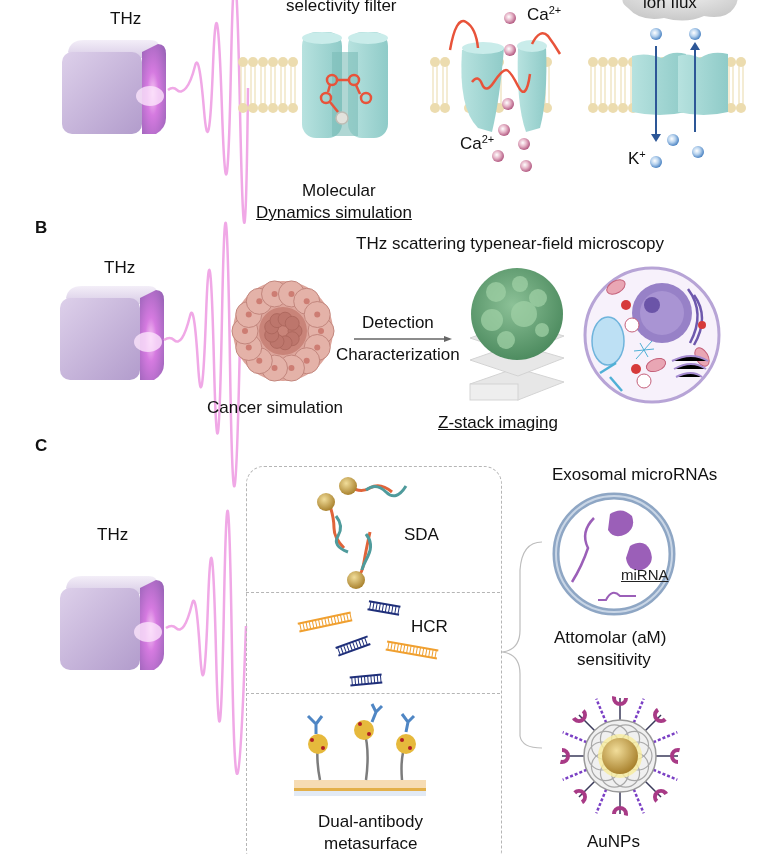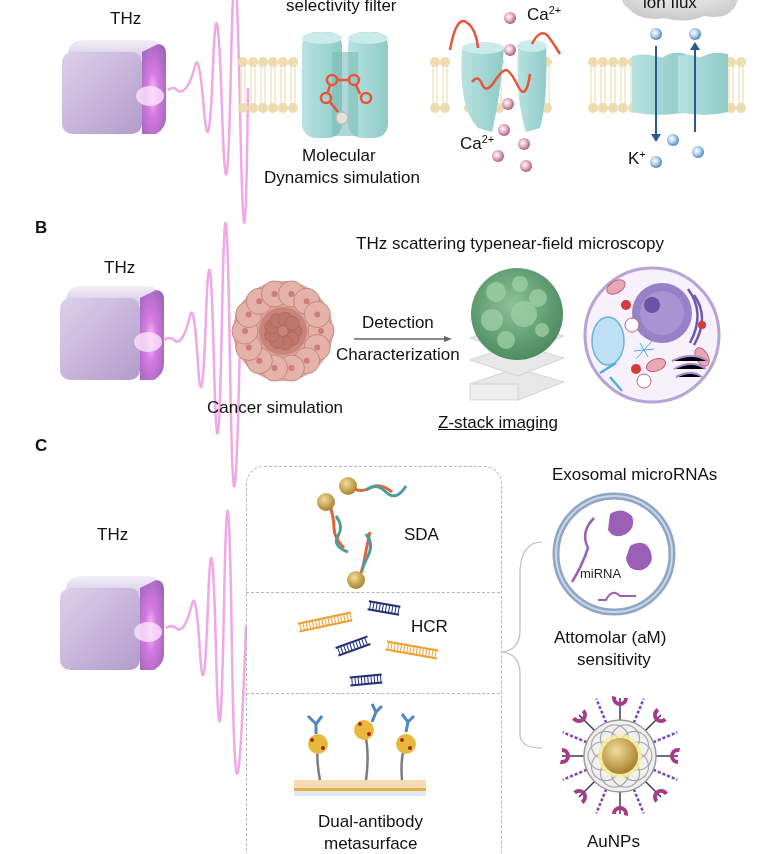--- a/index.html
+++ b/index.html
@@ -1,20 +1,20 @@
 <!DOCTYPE html>
 <html><head>
 <meta charset="utf-8">
 <style>
   html, body { margin: 0; padding: 0; background: #ffffff; }
   body { width: 772px; height: 854px; position: relative; overflow: hidden;
          font-family: "Liberation Sans", "DejaVu Sans", sans-serif; color: #111; }
   .abs { position: absolute; }
   .lbl { position: absolute; font-size: 17px; color: #111; white-space: nowrap; line-height: 1.2; }
-  .ctr { text-align: left; }
+  .ctr { text-align: left; margin-top: 35px; }
   .panel-letter { position: absolute; font-weight: bold; font-size: 17px; }
   svg { position: absolute; overflow: visible; }
   sup { font-size: 11px; vertical-align: 6px; }
 </style>
 </head>
 <body>
 
 <svg width="0" height="0" style="position:absolute">
   <defs>
     <linearGradient id="cubeFront" x1="0" y1="0" x2="1" y2="1">
@@ -220,21 +220,21 @@
       <line x1="35" y1="48" x2="47" y2="48"></line>
       <line x1="28" y1="53" x2="26" y2="60"></line>
         <line x1="54" y1="53" x2="58" y2="62"></line>
       <circle cx="24" cy="66" r="5"></circle>
         <circle cx="64" cy="66" r="5"></circle>
       <line x1="28" y1="70" x2="36" y2="80"></line>
     </g>
     <circle cx="40" cy="86" r="6" fill="#e2e2dc" stroke="#bdbdb5" stroke-width="1.5"></circle>
   </svg>
   <div class="lbl ctr" style="left:302px;top:146px;">Molecular</div>
-  <div class="lbl ctr" style="left:264px;top:168px;">Dynamics simulation</div>
+  <div class="lbl ctr" style="left:256px;top:168px;text-decoration:underline;">Dynamics simulation</div>
 
   <svg style="left:448px;top:8px;" width="130" height="170">
     <path d="M14 42 Q10 100 30 120 L44 124 Q52 90 56 40 Z" fill="url(#channelG)"></path>
     <path d="M70 40 Q68 96 78 124 L92 120 Q100 90 98 38 Z" fill="url(#channelG)"></path>
     <ellipse cx="35" cy="40" rx="21" ry="6" fill="#c9ecea"></ellipse>
     <ellipse cx="84" cy="38" rx="15" ry="6" fill="#c9ecea"></ellipse>
     <g stroke="#e8533a" stroke-width="2.5" fill="none">
       <path d="M2 42 Q8 8 18 14 Q28 20 30 40"></path>
       <path d="M84 36 Q92 20 100 28 Q106 36 112 46"></path>
       <path d="M24 74 Q30 66 34 76 T46 74 T58 62 T70 78 T82 66"></path>
@@ -550,21 +550,21 @@
 
   <div class="lbl" style="left:552px;top:465px;">Exosomal microRNAs</div>
   <svg style="left:552px;top:492px;" width="124" height="124">
     <circle cx="62" cy="62" r="58" fill="#fff" stroke="#8ea6c4" stroke-width="7"></circle>
     <circle cx="62" cy="62" r="58" fill="none" stroke="#c9d6e6" stroke-width="2"></circle>
     <path d="M42 26 Q28 40 36 56 Q30 74 20 90" fill="none" stroke="#9b5fb8" stroke-width="2.5"></path>
     <path d="M58 22 Q70 14 80 24 Q84 36 74 42 Q62 48 56 38 Z" fill="#9b5fb8"></path>
     <path d="M78 54 Q92 46 98 58 Q104 72 90 78 Q76 80 74 66 Z" fill="#9b5fb8"></path>
     <path d="M46 108 L54 108 Q60 96 68 104 L84 104" fill="none" stroke="#9b5fb8" stroke-width="2"></path>
   </svg>
-  <div class="abs" style="left:580px;top:566px;font-size:13px;color:#222;">miRNA</div>
+  <div class="abs" style="left:621px;top:566px;font-size:15px;color:#222;text-decoration:underline;">miRNA</div>
 
   <div class="lbl" style="left:554px;top:628px;">Attomolar (aM)</div>
   <div class="lbl" style="left:577px;top:650px;">sensitivity</div>
 
   <svg style="left:550px;top:686px;" width="140" height="140" id="aunpSvg">
       <line x1="106" y1="70" x2="128" y2="70" stroke="#3a3a5a" stroke-width="1.5"></line>
       <circle cx="128" cy="70" r="6" fill="none" stroke="#a83a86" stroke-width="4" stroke-dasharray="20 18" transform="rotate(90 128 70)"></circle>
       <path d="M103.25966317040633 83.77660356514323 L127.28053101569978 93.72637280663557" stroke="#7a3fc4" stroke-width="2.5" fill="none" stroke-dasharray="3 2"></path>
       <line x1="95.45584412271572" y1="95.45584412271572" x2="111.01219330881976" y2="111.01219330881975" stroke="#3a3a5a" stroke-width="1.5"></line>
       <circle cx="111.01219330881976" cy="111.01219330881975" r="6" fill="none" stroke="#a83a86" stroke-width="4" stroke-dasharray="20 18" transform="rotate(135 111.01219330881976 111.01219330881975)"></circle>

